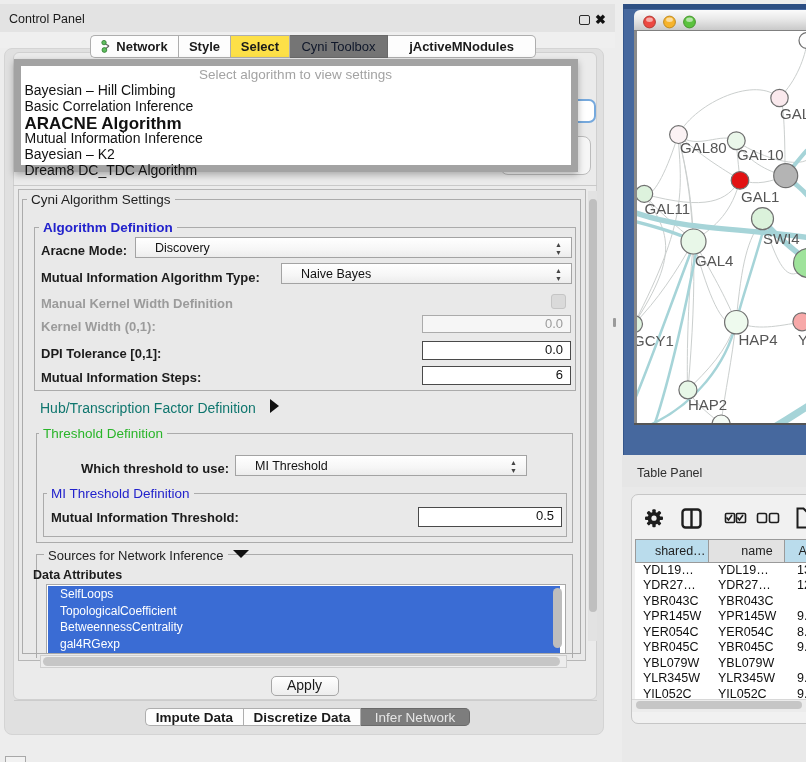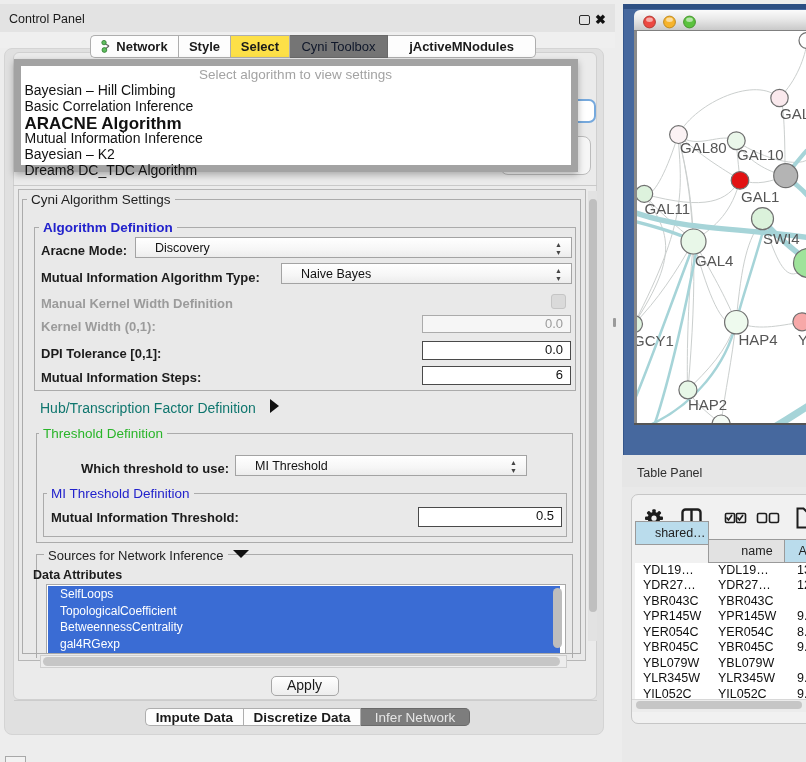--- a/index.html
+++ b/index.html
@@ -237,21 +237,21 @@
     <rect x="81.5" y="6.5" width="9" height="9" rx="1"></rect>
     <rect x="92.5" y="6.5" width="9" height="9" rx="1"></rect>
     <rect x="113.5" y="6.5" width="9" height="9" rx="1.5"></rect>
     <rect x="125.5" y="6.5" width="9" height="9" rx="1.5"></rect>
   </g>
   <path d="M82.5 10.5 l2 2.5 l3.5 -5" stroke="#1d1d1d" stroke-width="1.6" fill="none"></path>
   <path d="M93.5 10.5 l2 2.5 l3.5 -5" stroke="#1d1d1d" stroke-width="1.6" fill="none"></path>
   <path d="M153.5 1.5 h6 l4 4 v15 h-10 z" fill="none" stroke="#1d1d1d" stroke-width="2"></path>
 </svg>
 
-<div class="abs" style="left:635px;top:521px;width:73.5px;height:24px;background:#badcec;border:1px solid #9a9a9a;box-sizing:border-box;font-size:12.5px;color:#222;text-align:center;text-indent:17px;line-height:23px;">shared…</div>
+<div class="abs" style="left:635px;top:539px;width:73.5px;height:24px;background:#badcec;border:1px solid #9a9a9a;box-sizing:border-box;font-size:12.5px;color:#222;text-align:center;text-indent:17px;line-height:23px;">shared…</div>
 <div class="abs" style="left:707.5px;top:539px;width:77px;height:24px;background:#e2e2e2;border:1px solid #9a9a9a;box-sizing:border-box;font-size:12.5px;color:#222;text-align:center;text-indent:22px;line-height:23px;">name</div>
 <div class="abs" style="left:783.5px;top:539px;width:23px;height:24px;background:#badcec;border:1px solid #9a9a9a;box-sizing:border-box;font-size:12.5px;color:#222;padding-left:14px;line-height:23px;">A</div>
 
 <div class="abs" style="left:635px;top:563px;width:171px;height:135.5px;background:#fff;overflow:hidden;font-size:12.5px;color:#101010;">
   <div style="position:absolute;left:8px;top:0px;line-height:15.45px;">YDL19…<br>YDR27…<br>YBR043C<br>YPR145W<br>YER054C<br>YBR045C<br>YBL079W<br>YLR345W<br>YIL052C</div>
   <div style="position:absolute;left:83px;top:0px;line-height:15.45px;">YDL19…<br>YDR27…<br>YBR043C<br>YPR145W<br>YER054C<br>YBR045C<br>YBL079W<br>YLR345W<br>YIL052C</div>
   <div style="position:absolute;left:162px;top:0px;line-height:15.45px;">13<br>12<br><br>9.<br>8.<br>9.<br><br>9.<br>9.</div>
 </div>
 <div class="abs" style="left:632px;top:698.5px;width:174px;height:12px;background:#ececec;border-top:1px solid #d8d8d8;"></div>
 <div class="abs" style="left:636px;top:700.5px;width:166px;height:8.5px;background:#c6c6c6;border-radius:4px;"></div>

